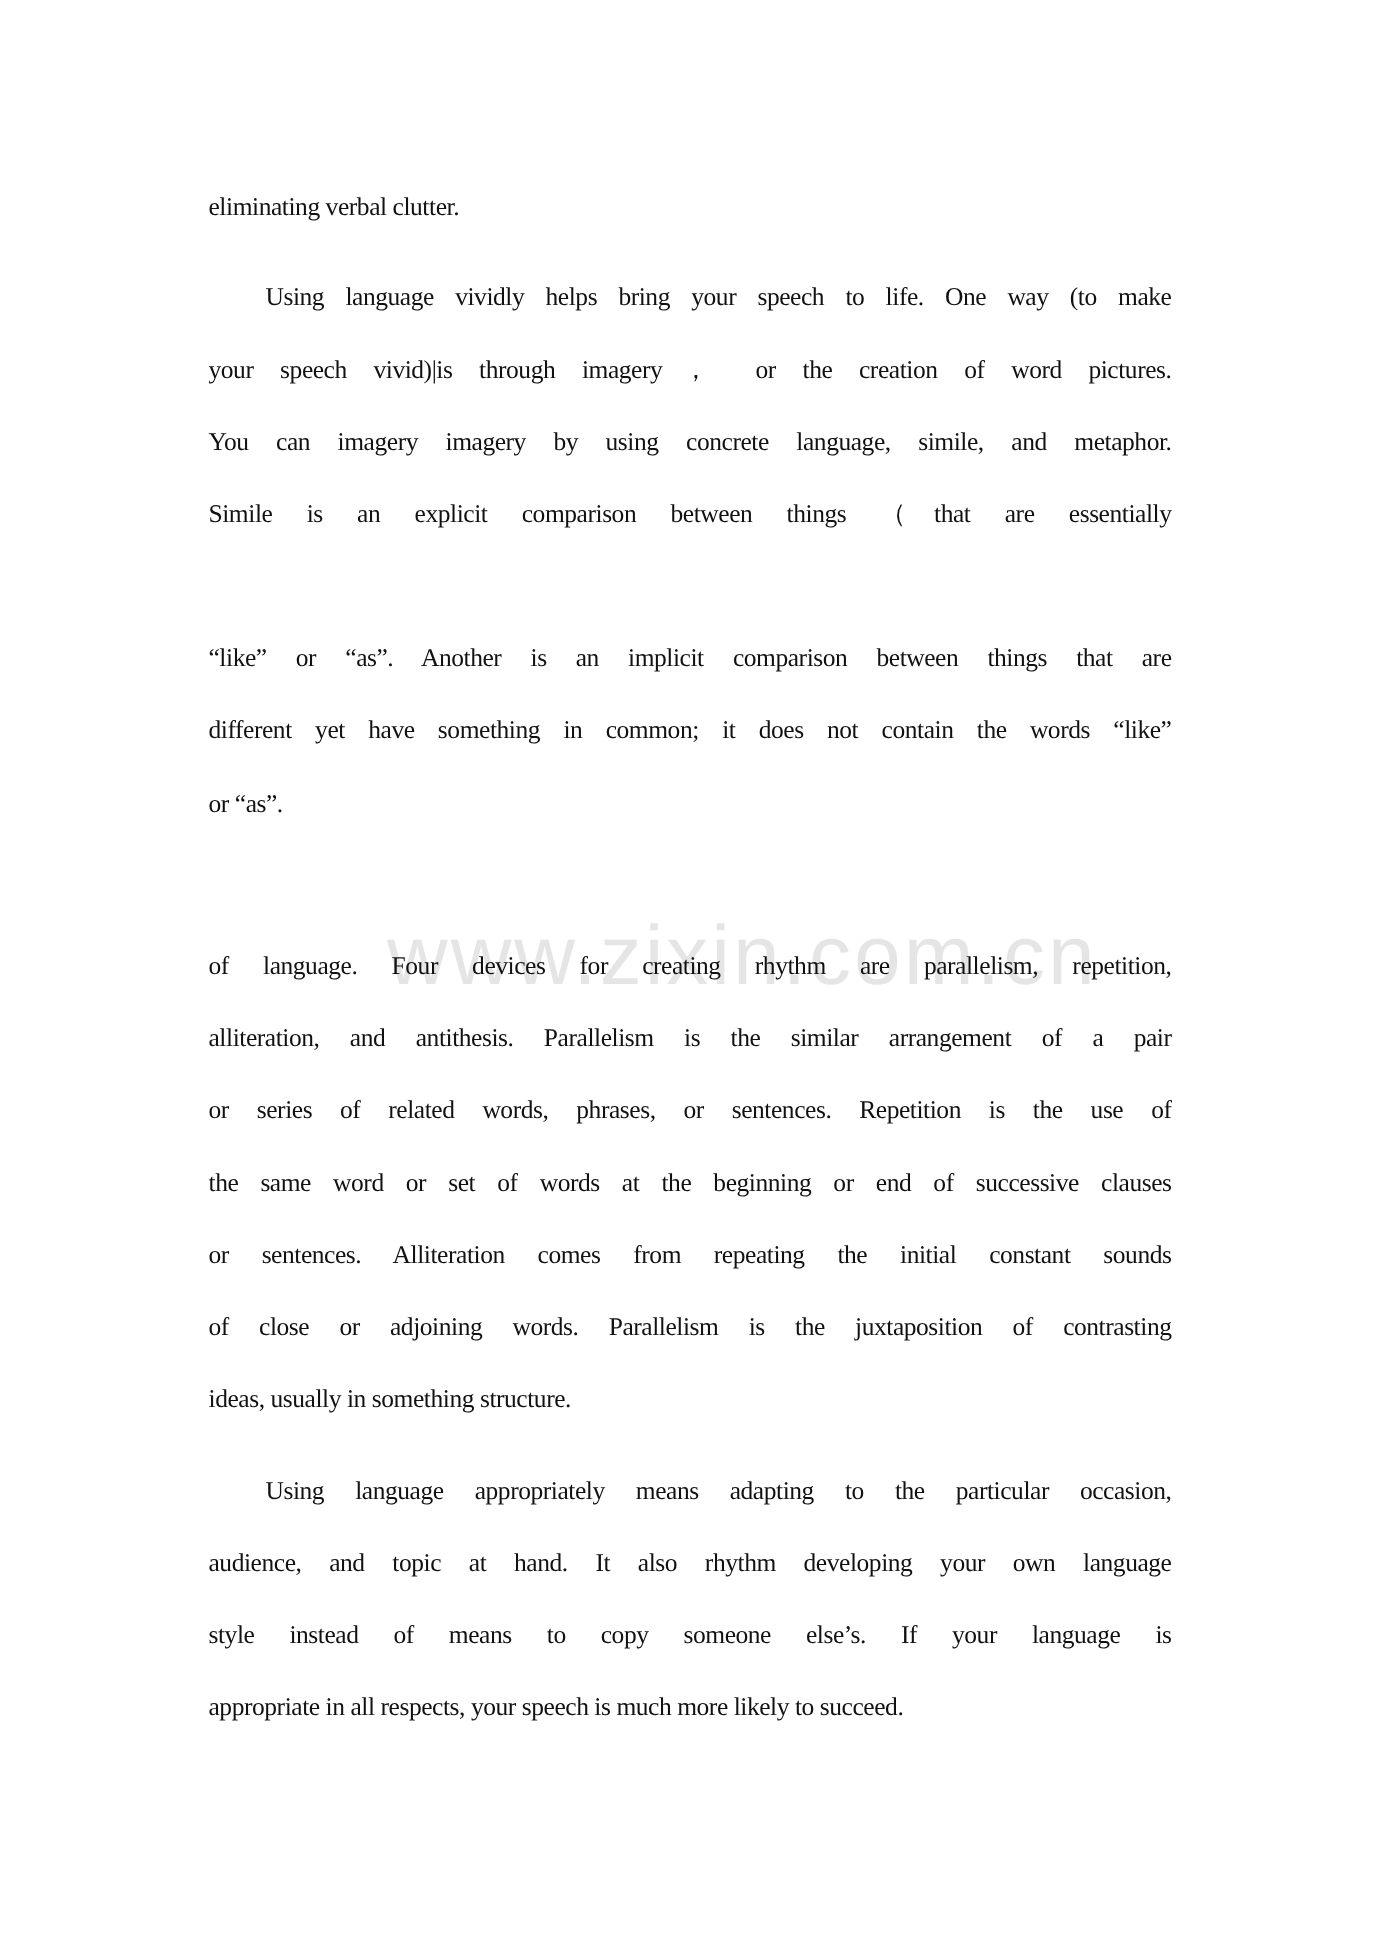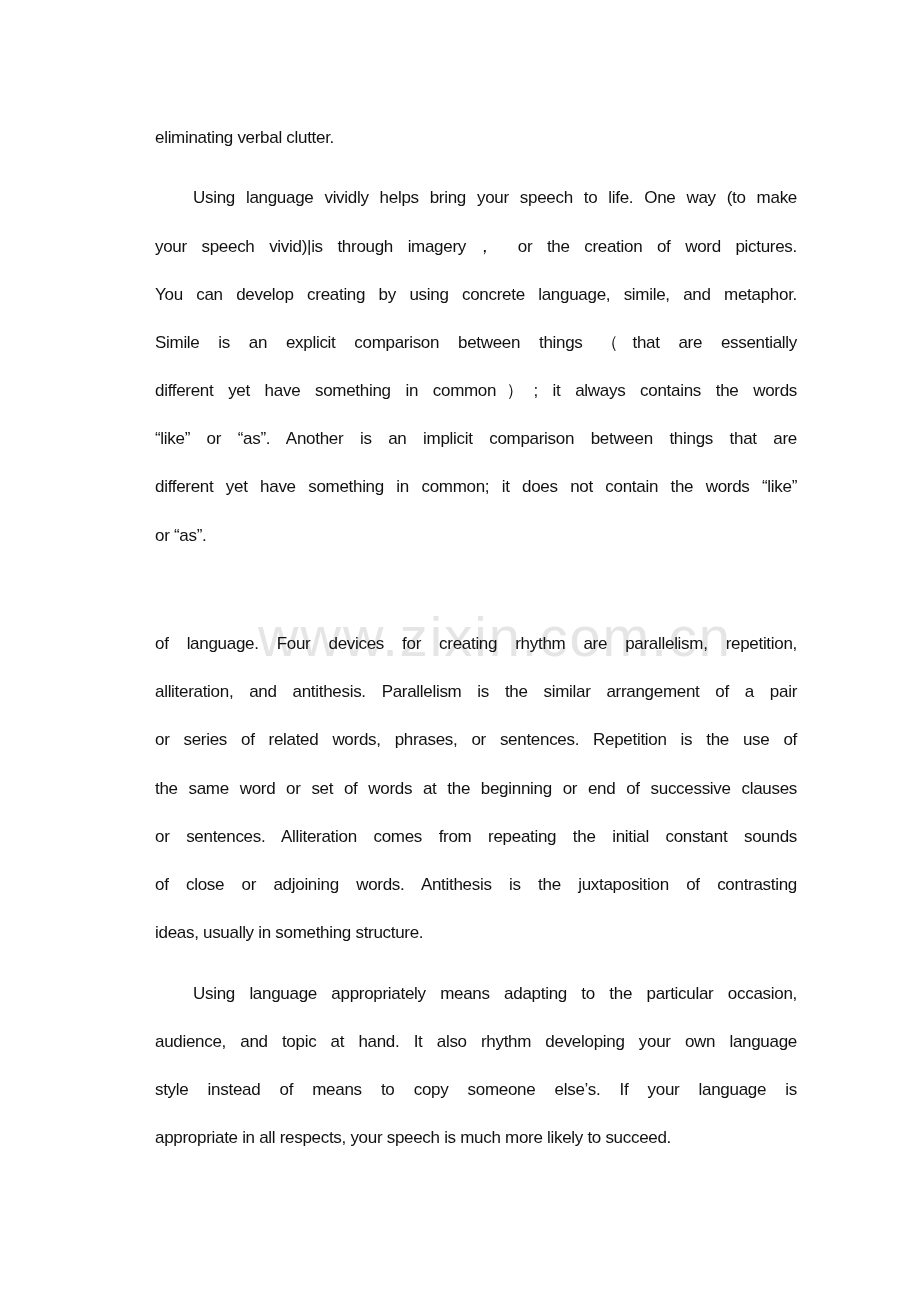--- a/index.html
+++ b/index.html
@@ -1,24 +1,23 @@
 <!DOCTYPE html>
 <html><head>
 <meta charset="utf-8">
 <style>
   html, body { margin: 0; padding: 0; background: #ffffff; }
   body { width: 920px; height: 1302px; position: relative; overflow: hidden; }
   .page { position: absolute; left: 0; top: 0; width: 920px; height: 1302px; background: #ffffff; }
   .line {
     position: absolute; left: 139px; width: 642px;
-    font-family: Liberation Sans, sans-serif;
+    font-family: Liberation Serif, serif;
     font-size: 17px; color: #111111; white-space: nowrap;
     text-align: justify; text-align-last: justify; line-height: 22px;
     letter-spacing: -0.3px;
-    margin-left: 16px;
   }
   .line.last { text-align-last: left; }
   .line.indent { left: 177px; width: 604px; }
   .watermark {
     position: absolute; left: 232px; top: 604px;
     font-family: "Liberation Sans", sans-serif;
     font-size: 56px; color: rgba(180,180,180,0.35);
     letter-spacing: 2px; white-space: nowrap; pointer-events: none; margin-left: 26px;
   }
 </style>
@@ -26,33 +25,32 @@
 <body>
 
 <div class="page">
 
   <div class="watermark">www.zixin.com.cn</div>
 
   <div class="line last" style="top:127px">eliminating verbal clutter.</div>
 
   <div class="line indent" style="top:187px">Using language vividly helps bring your speech to life. One way (to make</div>
   <div class="line" style="top:236px">your speech vivid)|is through imagery， or the creation of word pictures.</div>
-  <div class="line" style="top:284px">You can develop creating by using concrete language, simile, and metaphor.</div>
+  <div class="line" style="top:284px">You can imagery imagery by using concrete language, simile, and metaphor.</div>
   <div class="line" style="top:332px">Simile is an explicit comparison between things （that are essentially</div>
-  <div class="line" style="top:380px">different yet have something in common）; it always contains the words</div>
   <div class="line" style="top:428px">“like” or “as”. Another is an implicit comparison between things that are</div>
   <div class="line" style="top:476px">different yet have something in common; it does not contain the words “like”</div>
   <div class="line last" style="top:525px">or “as”.</div>
 
   <div class="line" style="top:633px">of language. Four devices for creating rhythm are parallelism, repetition,</div>
   <div class="line" style="top:681px">alliteration, and antithesis. Parallelism is the similar arrangement of a pair</div>
   <div class="line" style="top:729px">or series of related words, phrases, or sentences. Repetition is the use of</div>
   <div class="line" style="top:778px">the same word or set of words at the beginning or end of successive clauses</div>
   <div class="line" style="top:826px">or sentences. Alliteration comes from repeating the initial constant sounds</div>
-  <div class="line" style="top:874px">of close or adjoining words. Antithesis is the juxtaposition of contrasting</div>
+  <div class="line" style="top:874px">of close or adjoining words. Parallelism is the juxtaposition of contrasting</div>
   <div class="line last" style="top:922px">ideas, usually in something structure.</div>
 
   <div class="line indent" style="top:983px">Using language appropriately means adapting to the particular occasion,</div>
   <div class="line" style="top:1031px">audience, and topic at hand. It also rhythm developing your own language</div>
   <div class="line" style="top:1079px">style instead of means to copy someone else’s. If your language is</div>
   <div class="line last" style="top:1127px">appropriate in all respects, your speech is much more likely to succeed.</div>
 
 </div>
 
 </body></html>

